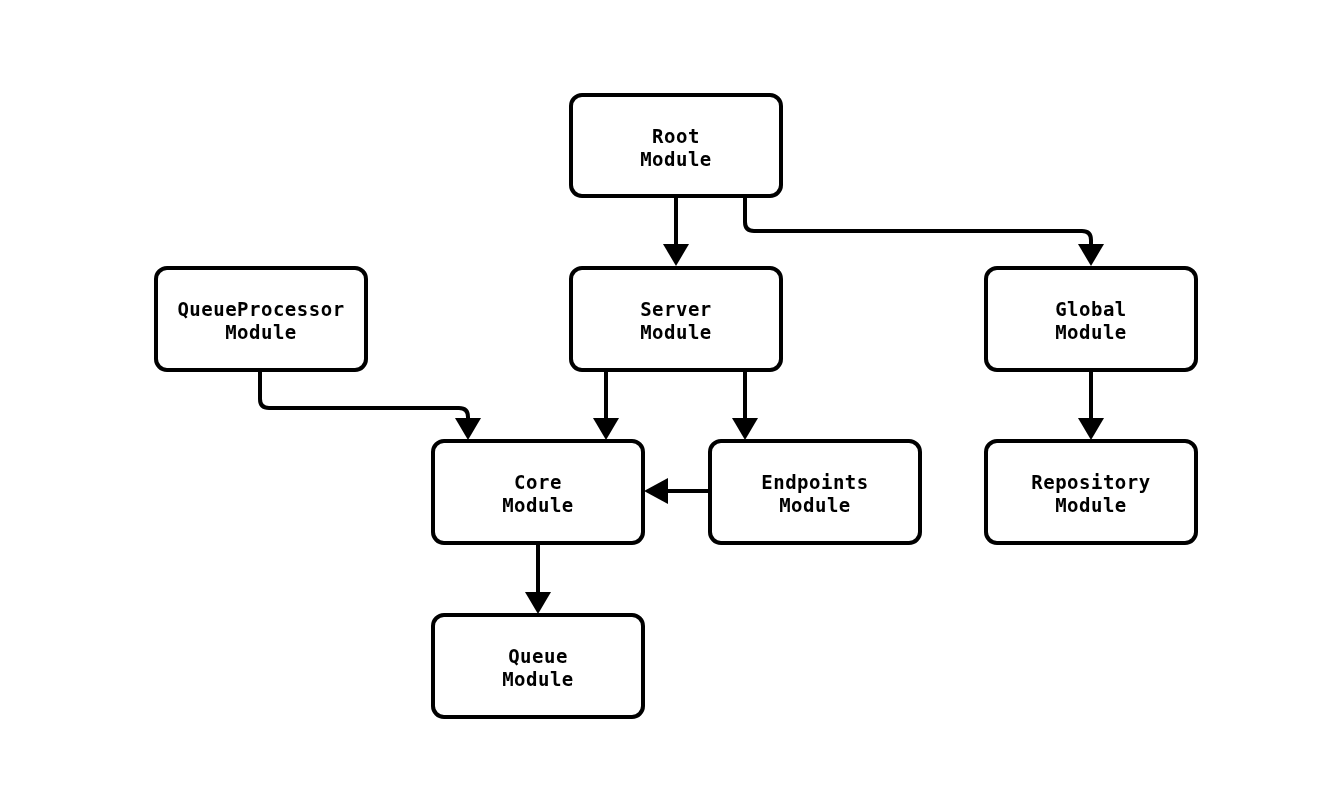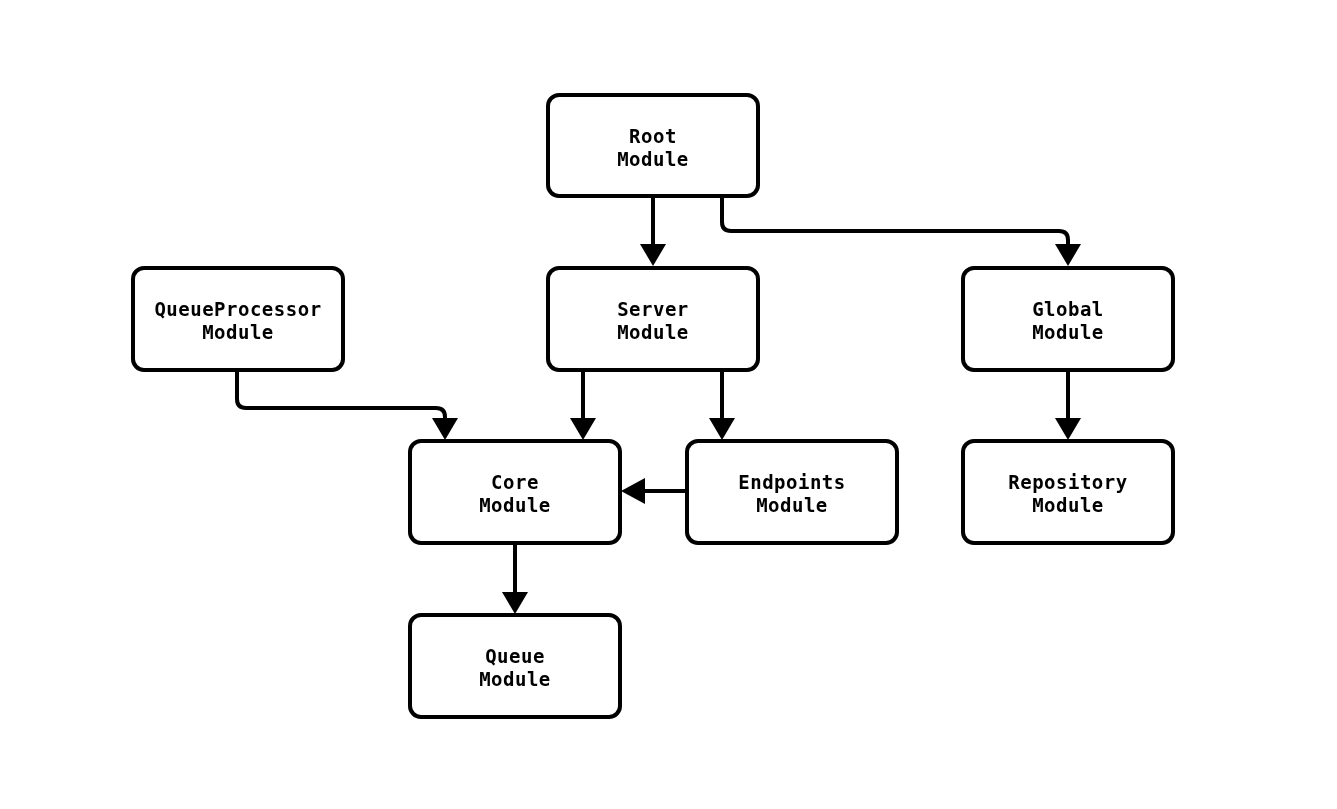--- a/index.html
+++ b/index.html
@@ -12,20 +12,21 @@
     width: 1337px;
     height: 809px;
     overflow: hidden;
     font-family: "DejaVu Sans Mono", "Liberation Mono", monospace;
   }
   #diagram-root {
     position: relative;
     width: 1115px;
     height: 809px;
     background: #ffffff;
+    padding-left: 23px;
   }
   svg.diagram-canvas {
     display: block;
     width: 1337px;
     height: 809px;
   }
   .node-shape {
     fill: #ffffff;
     stroke: #000000;
     stroke-width: 4;

